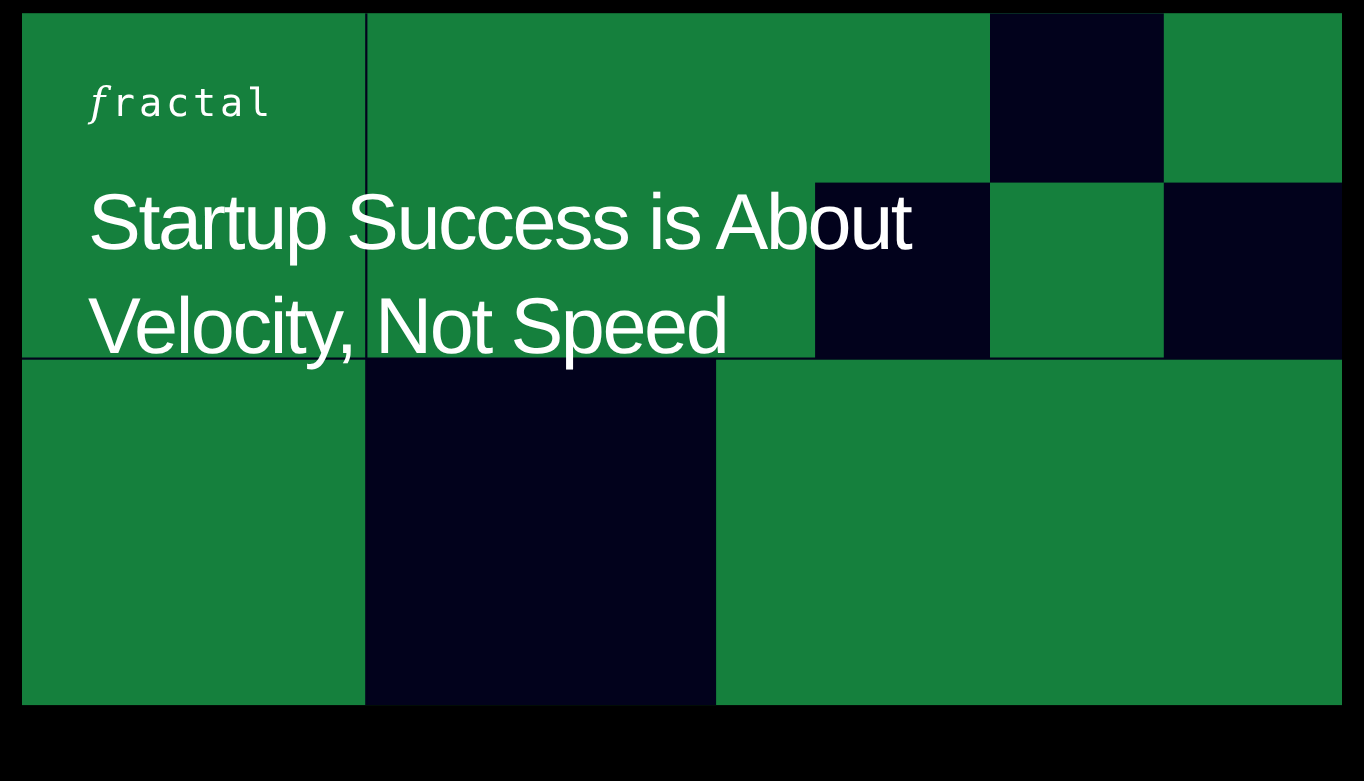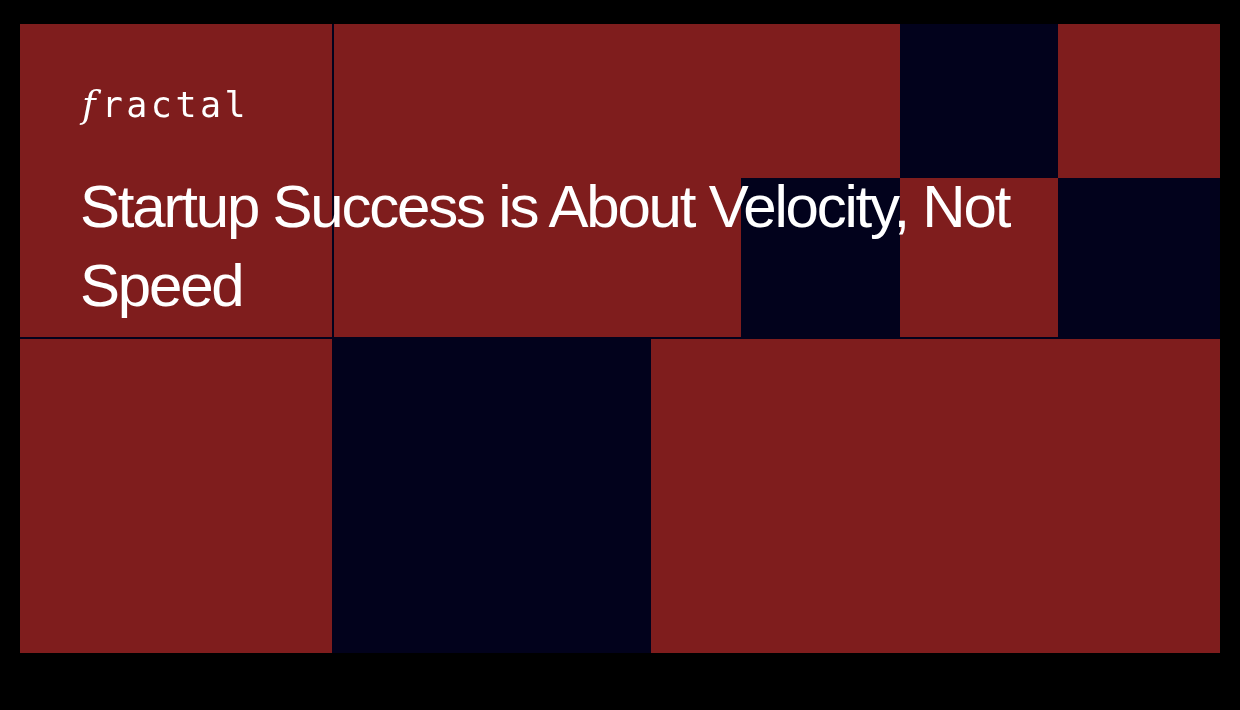--- a/index.html
+++ b/index.html
@@ -20,24 +20,24 @@
     position: relative;
     width: 1240px;
     height: 710px;
     background: #000000;
   }
 
   
   #poster {
     position: absolute;
     left: 20px;
-    top: 24px;
+    top: 12px;
     width: 1200px;
     height: 629px;
-    background: #7f1d1d;
+    background: #15803d;
     overflow: hidden;
   }
 
   
   .block {
     position: absolute;
     background: #02021c;
   }
   .block.b-top-mid    { left: 880px; top: 0px;   width: 158px; height: 154px; }
   .block.b-mid        { left: 721px; top: 154px; width: 159px; height: 160px; }
@@ -85,21 +85,21 @@
 
   .headline {
     position: absolute;
     left: 60px;
     top: 143px;
     width: 1000px;
     margin: 0;
     color: #ffffff;
     font-family: "Liberation Sans", sans-serif;
     font-weight: 400;
-    font-size: 60px;
+    font-size: 72px;
     line-height: 1.32;
     letter-spacing: -2.2px;
     white-space: pre-line;
   }
 </style>
 </head>
 <body>
 
 <div id="stage">
 

